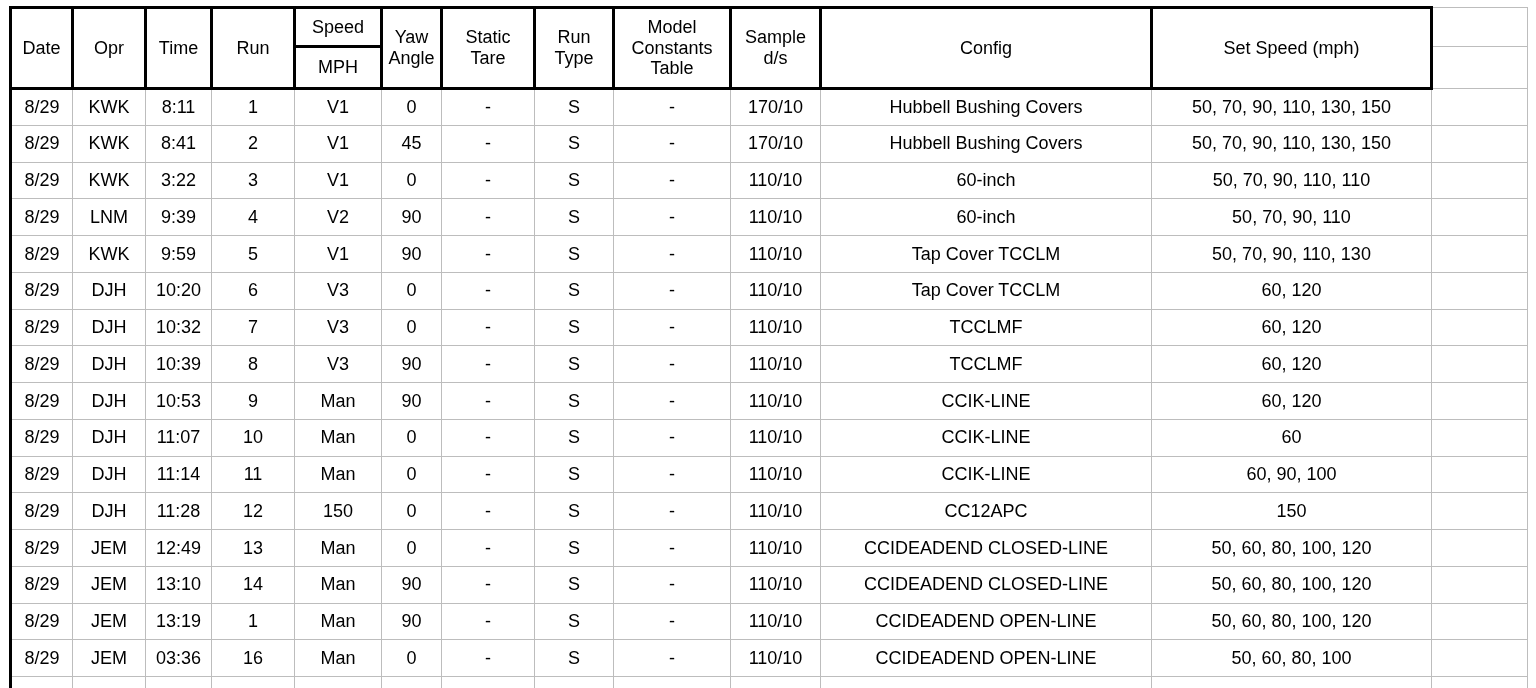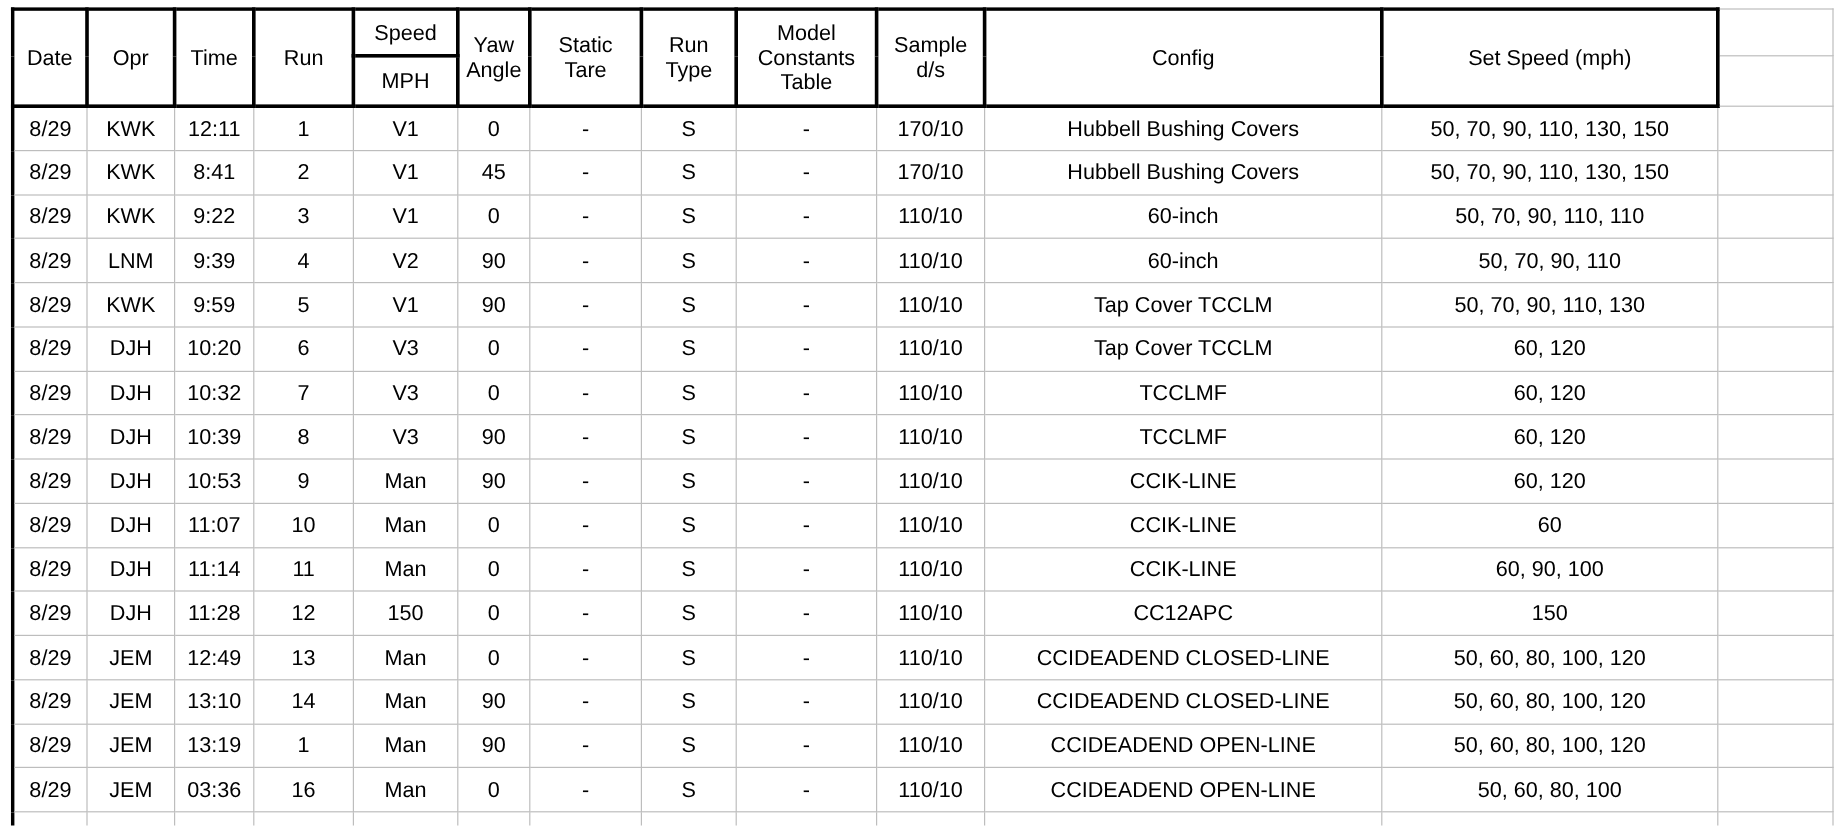--- a/index.html
+++ b/index.html
@@ -95,21 +95,21 @@
       </tr>
       <tr class="hr2">
         <th class="hd">MPH</th>
         <th class="xtra"></th>
       </tr>
     </thead>
     <tbody id="tbody">
         <tr>
           <td class="dc first">8/29</td>
           <td class="dc">KWK</td>
-          <td class="dc">12:11</td>
+          <td class="dc">8:11</td>
           <td class="dc">1</td>
           <td class="dc">V1</td>
           <td class="dc">0</td>
           <td class="dc">-</td>
           <td class="dc">S</td>
           <td class="dc">-</td>
           <td class="dc">170/10</td>
           <td class="dc">Hubbell Bushing Covers</td>
           <td class="dc">50, 70, 90, 110, 130, 150</td>
           <td class="xtra"></td>
@@ -125,21 +125,21 @@
           <td class="dc">S</td>
           <td class="dc">-</td>
           <td class="dc">170/10</td>
           <td class="dc">Hubbell Bushing Covers</td>
           <td class="dc">50, 70, 90, 110, 130, 150</td>
           <td class="xtra"></td>
         </tr>
         <tr>
           <td class="dc first">8/29</td>
           <td class="dc">KWK</td>
-          <td class="dc">9:22</td>
+          <td class="dc">3:22</td>
           <td class="dc">3</td>
           <td class="dc">V1</td>
           <td class="dc">0</td>
           <td class="dc">-</td>
           <td class="dc">S</td>
           <td class="dc">-</td>
           <td class="dc">110/10</td>
           <td class="dc">60-inch</td>
           <td class="dc">50, 70, 90, 110, 110</td>
           <td class="xtra"></td>

